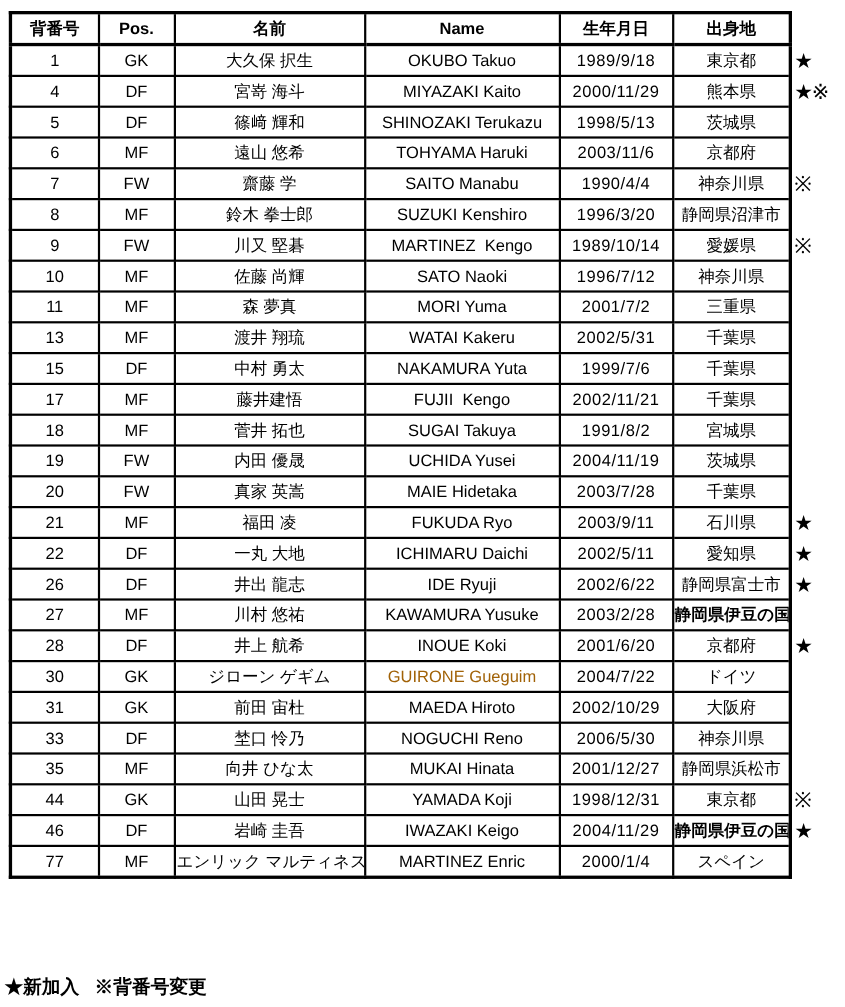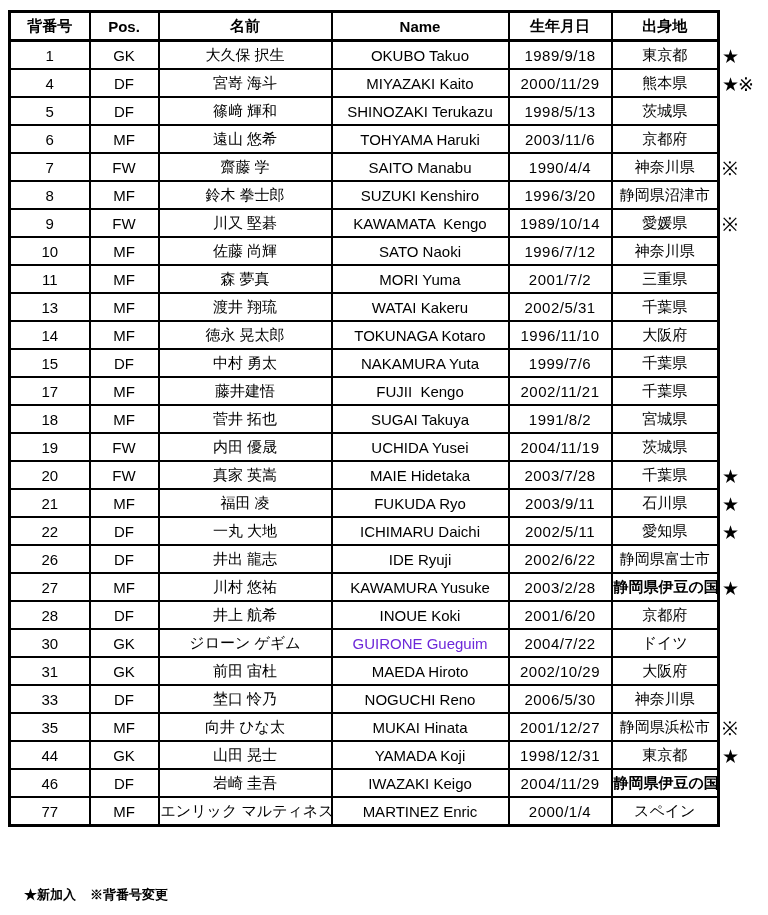--- a/index.html
+++ b/index.html
@@ -58,23 +58,23 @@
   .mark-row {
     height: 28px;
     line-height: 28px;
     font-size: 19px;
     text-align: left;
     white-space: nowrap;
     letter-spacing: -1px;
   }
   .footer-legend {
     position: absolute;
-    left: 24px;
+    left: 4px;
     top: 886px;
-    font-size: 13px;
+    font-size: 17px;
     font-weight: bold;
   }
   .footer-legend span { margin-right: 14px; }
 </style>
 </head>
 <body>
 
 <div id="page">
 
   <table class="roster">
@@ -142,21 +142,21 @@
           <td class="c-position">MF</td>
           <td class="c-name_jp">鈴木 拳士郎</td>
           <td class="c-name_en">SUZUKI Kenshiro</td>
           <td class="c-birthdate">1996/3/20</td>
           <td class="c-birthplace small">静岡県沼津市</td>
         </tr>
         <tr>
           <td class="c-number">9</td>
           <td class="c-position">FW</td>
           <td class="c-name_jp">川又 堅碁</td>
-          <td class="c-name_en">KAWAMATA  Kengo</td>
+          <td class="c-name_en">MARTINEZ  Kengo</td>
           <td class="c-birthdate">1989/10/14</td>
           <td class="c-birthplace">愛媛県</td>
         </tr>
         <tr>
           <td class="c-number">10</td>
           <td class="c-position">MF</td>
           <td class="c-name_jp">佐藤 尚輝</td>
           <td class="c-name_en">SATO Naoki</td>
           <td class="c-birthdate">1996/7/12</td>
           <td class="c-birthplace">神奈川県</td>
@@ -169,28 +169,20 @@
           <td class="c-birthdate">2001/7/2</td>
           <td class="c-birthplace">三重県</td>
         </tr>
         <tr>
           <td class="c-number">13</td>
           <td class="c-position">MF</td>
           <td class="c-name_jp">渡井 翔琉</td>
           <td class="c-name_en">WATAI Kakeru</td>
           <td class="c-birthdate">2002/5/31</td>
           <td class="c-birthplace">千葉県</td>
-        </tr>
-        <tr>
-          <td class="c-number">14</td>
-          <td class="c-position">MF</td>
-          <td class="c-name_jp">徳永 晃太郎</td>
-          <td class="c-name_en">TOKUNAGA Kotaro</td>
-          <td class="c-birthdate">1996/11/10</td>
-          <td class="c-birthplace">大阪府</td>
         </tr>
         <tr>
           <td class="c-number">15</td>
           <td class="c-position">DF</td>
           <td class="c-name_jp">中村 勇太</td>
           <td class="c-name_en">NAKAMURA Yuta</td>
           <td class="c-birthdate">1999/7/6</td>
           <td class="c-birthplace">千葉県</td>
         </tr>
         <tr>
@@ -262,21 +254,21 @@
           <td class="c-position">DF</td>
           <td class="c-name_jp">井上 航希</td>
           <td class="c-name_en">INOUE Koki</td>
           <td class="c-birthdate">2001/6/20</td>
           <td class="c-birthplace">京都府</td>
         </tr>
         <tr>
           <td class="c-number">30</td>
           <td class="c-position">GK</td>
           <td class="c-name_jp">ジローン ゲギム</td>
-          <td class="c-name_en" style="color: #6d28d9;">GUIRONE Gueguim</td>
+          <td class="c-name_en" style="color: #a16207;">GUIRONE Gueguim</td>
           <td class="c-birthdate">2004/7/22</td>
           <td class="c-birthplace">ドイツ</td>
         </tr>
         <tr>
           <td class="c-number">31</td>
           <td class="c-position">GK</td>
           <td class="c-name_jp">前田 宙杜</td>
           <td class="c-name_en">MAEDA Hiroto</td>
           <td class="c-birthdate">2002/10/29</td>
           <td class="c-birthplace">大阪府</td>

